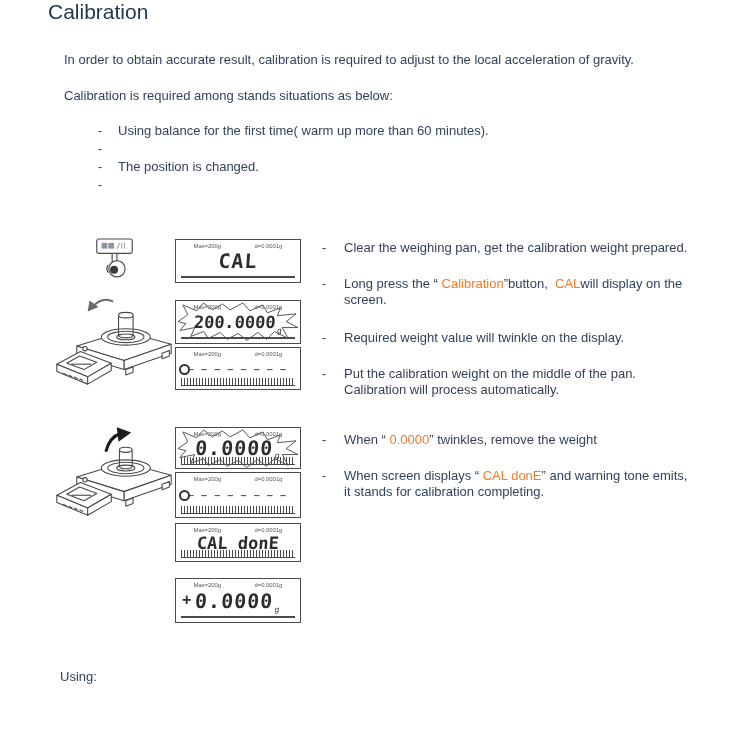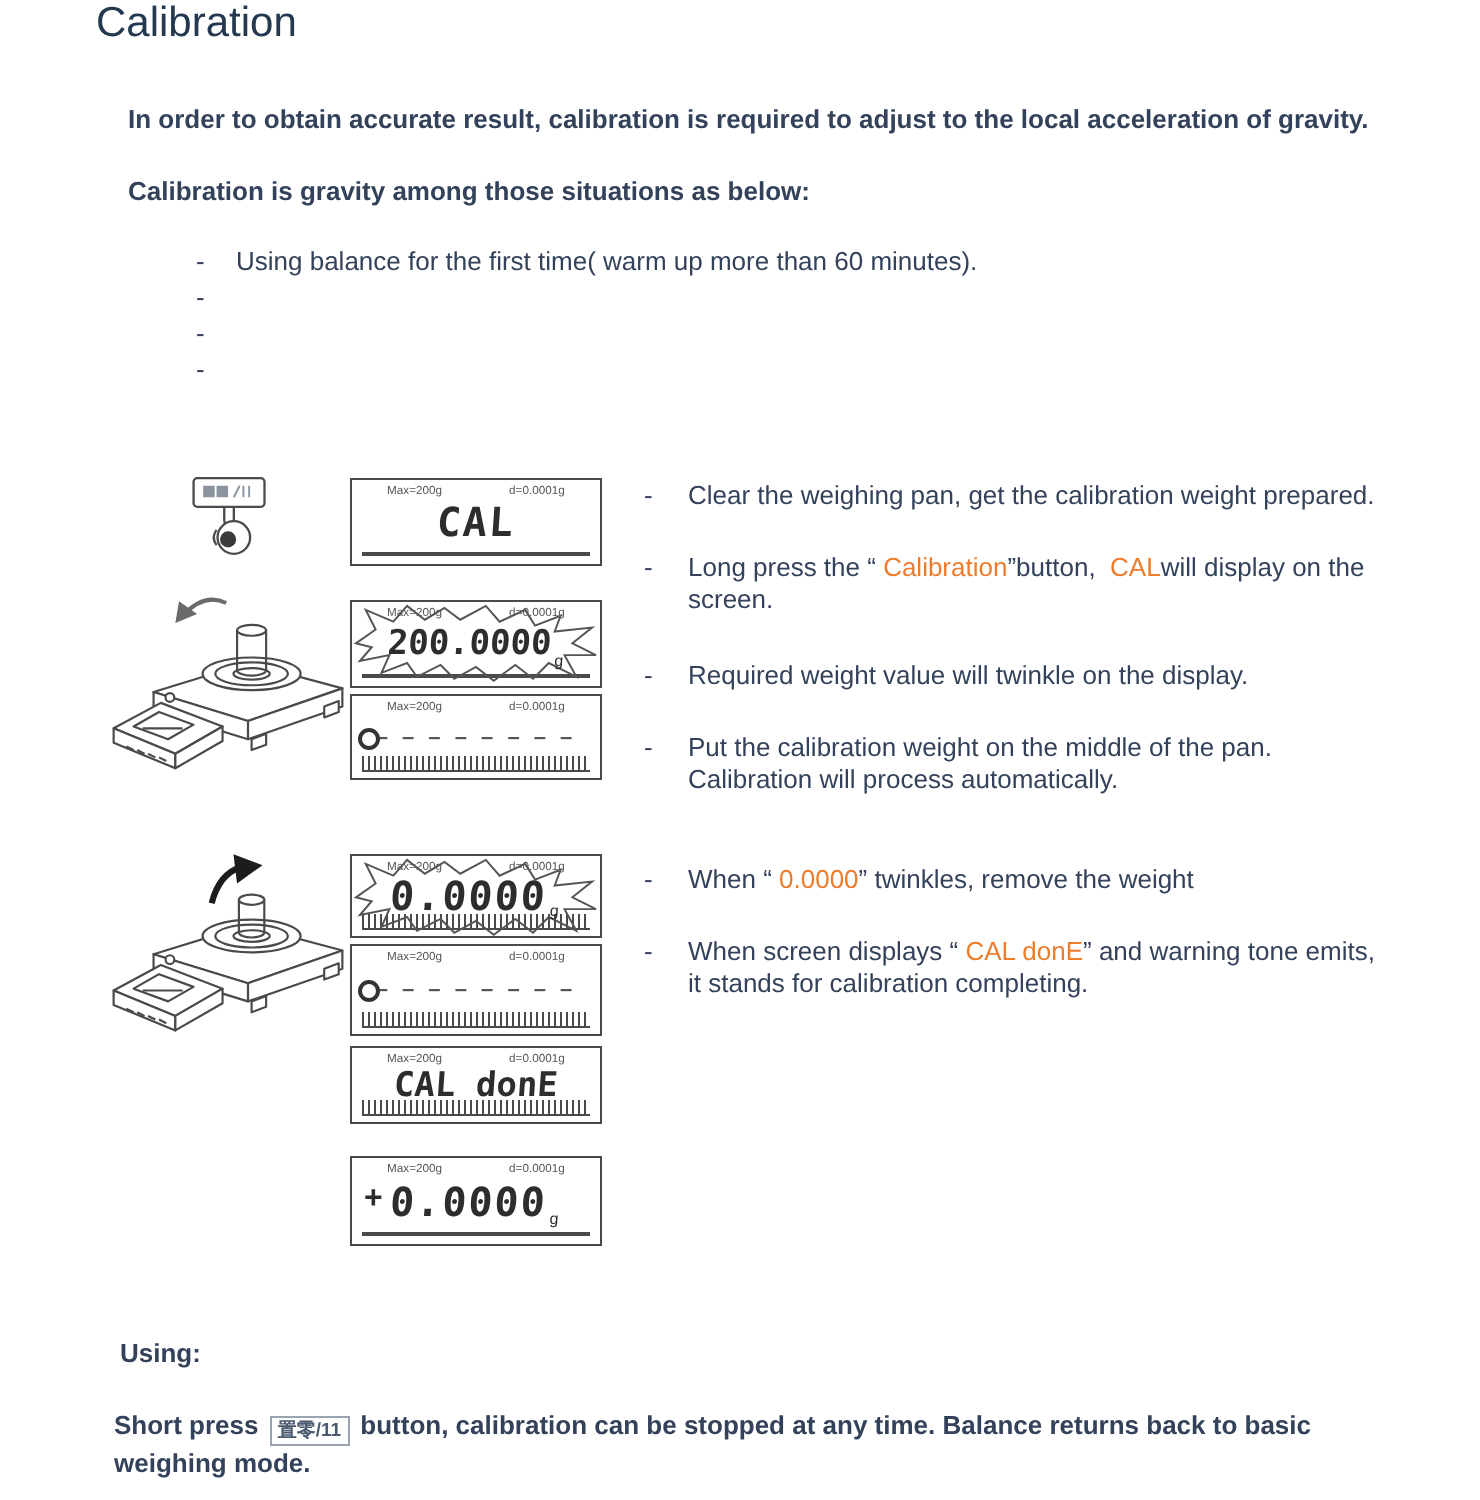--- a/index.html
+++ b/index.html
@@ -1,21 +1,21 @@
 <!DOCTYPE html>
 <html><head>
 <meta charset="utf-8">
 <style>
   html,body{margin:0;padding:0;background:#fff;}
   #canvas{position:relative;width:740px;height:750px;background:#fff;overflow:hidden;
           font-family:"Liberation Sans",sans-serif;color:#33425A;}
   .abs{position:absolute;}
   
   .page-title{left:48px;top:0px;font-size:21px;color:#243850;}
-  .body-text{font-size:13px;line-height:17px;white-space:pre-wrap;font-weight:bold;}
+  .body-text{font-size:13px;line-height:17px;white-space:pre-wrap;}
   .accent{color:#ED7C2B;}
   .key{display:inline-block;border:1px solid #9aa4b0;padding:0 3px;margin:0 2px;
        font-size:9.5px;line-height:13px;color:#4a5870;background:#fff;vertical-align:-1px;}
   
   .row{display:flex;}
   .dash{width:20px;flex:none;}
   .bullets{left:98px;top:122px;}
   .bullets .row{line-height:18px;font-size:13px;}
   .steps{left:322px;width:404px;}
   .step{position:absolute;left:0;display:flex;font-size:13px;line-height:16px;}
@@ -49,32 +49,33 @@
 </style>
 </head>
 <body>
 
 <div id="canvas">
 
   <div class="abs page-title">Calibration</div>
 
   <div class="abs body-text" style="left:64px;top:51px;width:660px">In order to obtain accurate result, calibration is required to adjust to the local acceleration of gravity.</div>
 
-  <div class="abs body-text" style="left:64px;top:87px;width:660px">Calibration is gravity among those situations as below:</div>
+  <div class="abs body-text" style="left:64px;top:87px;width:660px">Calibration is required among stands situations as below:</div>
 
   <div class="abs bullets">
     <div class="row">
       <span class="dash">-</span>
       <span>Using balance for the first time( warm up more than 60 minutes).</span>
       </div>
     <div class="row">
       <span class="dash">-</span>
       </div>
     <div class="row">
       <span class="dash">-</span>
+      <span>The position is changed.</span>
       </div>
     <div class="row">
       <span class="dash">-</span>
       </div>
   </div>
 
   <div class="abs" style="left:92px;top:234px;width:46px;height:58px">
     <svg viewBox="0 0 48 58" width="46" height="58">
       <rect class="fill-art" x="5" y="4" width="37" height="15" rx="2"></rect>
       <rect x="10" y="8" width="6" height="6" fill="#8b949e"></rect>
@@ -260,16 +261,14 @@
       <div class="step-text"><span>When “ </span><span class="accent">0.0000</span><span>” twinkles, remove the weight</span></div>
       </div>
     <div class="step" style="top:468px">
       <span class="dash">-</span>
       <div class="step-text"><span>When screen displays “ </span><span class="accent">CAL donE</span><span>” and warning tone emits,
 it stands for calibration completing.</span></div>
       </div>
   </div>
 
   <div class="abs body-text" style="left:60px;top:668px">Using:</div>
-  <div class="abs body-text" style="left:57px;top:704px;width:640px"><span>Short press </span><span class="key">置零/11</span><span> button, calibration can be stopped at any time. Balance returns back to basic
-weighing mode.</span></div>
 
 </div>
 
 </body></html>

